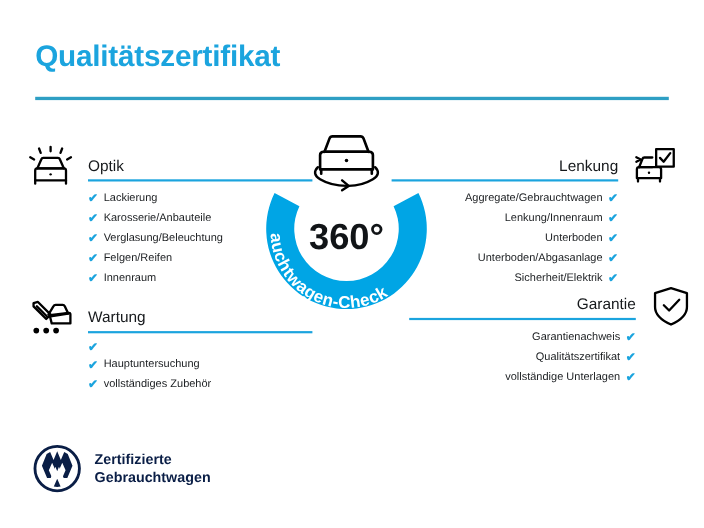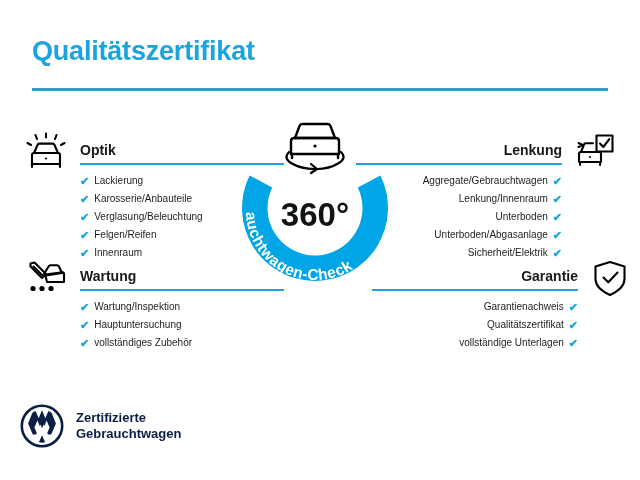--- a/index.html
+++ b/index.html
@@ -38,21 +38,21 @@
     width: 576px;
     height: 3px;
     background: #2E9FC4;
   }
 
   
   .quad {
     position: absolute;
   }
   .quad-tl { left: 22px;  top: 130px; width: 262px; }
-  .quad-bl { left: 22px;  top: 256px; width: 262px; }
+  .quad-bl { left: 22px;  top: 268px; width: 262px; }
   .quad-tr { left: 356px; top: 130px; width: 262px; }
   .quad-br { left: 372px; top: 256px; width: 262px; }
 
   .quad-inner {
     display: flex;
     align-items: flex-start;
   }
   .quad-tr .quad-inner, .quad-br .quad-inner { flex-direction: row-reverse; }
 
   .sec-icon {
@@ -69,21 +69,21 @@
   .sec-body {
     flex: 1 1 auto;
     min-width: 0;
     padding-top: 12px;
   }
   .quad-tl .sec-body, .quad-bl .sec-body { padding-left: 10px; }
   .quad-tr .sec-body, .quad-br .sec-body { padding-right: 8px; }
 
   .sec-head {
     font-size: 14px;
-    font-weight: bold;
+    font-weight: normal;
     color: #16191c;
     line-height: 17px;
     white-space: nowrap;
   }
   .quad-tr .sec-head, .quad-br .sec-head { text-align: right; }
 
   .sec-rule {
     margin-top: 4px;
     height: 2px;
     background: #1BA4DE;
@@ -129,21 +129,21 @@
     position: absolute;
     left: 51px;
     top: -6px;
     width: 80px;
     height: 62px;
   }
 
   
   .footer {
     position: absolute;
-    left: 20px;
+    left: 30px;
     top: 404px;
     display: flex;
     align-items: center;
   }
   .vw-mark { width: 44px; height: 44px; flex: 0 0 44px; }
   .vw-mark svg { display: block; }
   .vw-text {
     margin-left: 12px;
     font-size: 13px;
     font-weight: bold;
@@ -218,21 +218,20 @@
           <circle cx="18" cy="31.5" r="2.6" fill="#000" stroke="none"></circle>
           <circle cx="27" cy="31.5" r="2.6" fill="#000" stroke="none"></circle>
         </svg>
       </div>
       <div class="sec-body">
         <div class="sec-head">Wartung</div>
         <div class="sec-rule"></div>
         <ul class="sec-list">
           <li>
               <span class="tick">✔</span>
-              <span>Wartung/Inspektion</span>
             </li>
           <li>
               <span class="tick">✔</span>
               <span>Hauptuntersuchung</span>
             </li>
           <li>
               <span class="tick">✔</span>
               <span>vollständiges Zubehör</span>
             </li>
         </ul>

